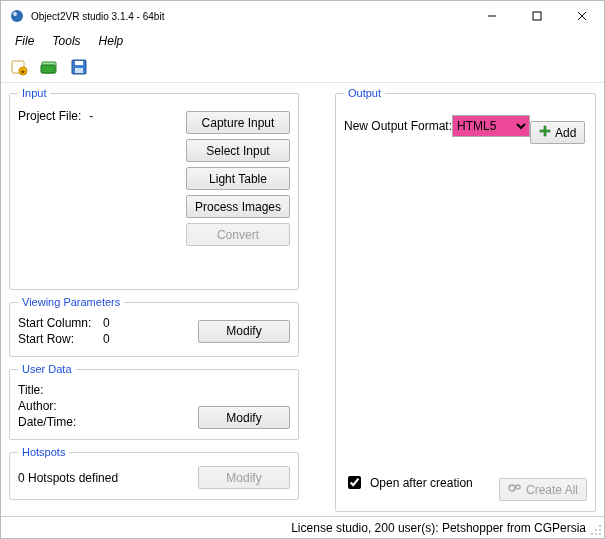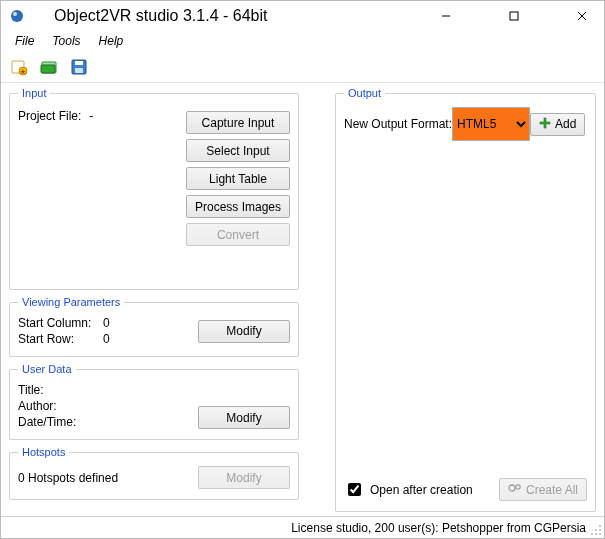--- a/index.html
+++ b/index.html
@@ -15,22 +15,21 @@
     flex-direction: column;
     border: 1px solid #bbb;
   }
   
   .titlebar {
     height: 30px;
     background: #fff;
     display: flex;
     align-items: center;
     padding: 0 0 0 8px;
-    font-size: 16px;
-    gap: 23px;
+    font-size: 10px;
   }
   .titlebar .app-icon {
     width: 16px; height: 16px; margin-right: 6px;
   }
   .titlebar .title { flex: 1; }
   .winbtn {
     width: 45px; height: 30px;
     display: flex; align-items: center; justify-content: center;
     font-size: 11px;
   }
@@ -119,34 +118,35 @@
   .vp-left { flex: 1; }
   .vp-right { }
   .hotspots-row { display:flex; align-items:center; }
   
   .output-body {
     display: flex; flex-direction: column; height: 100%;
   }
   .output-top { display: flex; align-items:center; gap: 0; }
   select.combo {
     font: inherit;
-    height: 34px;
+    height: 22px;
     border: 1px solid #adadad;
-    background: #f97316;
+    background: #ec4899;
     width: 78px;
   }
   button.icon-btn {
     background: linear-gradient(#f5f5f5, #e6e6e6);
     border: 1px solid #adadad;
     border-radius: 2px;
     font: inherit;
     height: 23px;
     padding: 0 8px;
     display: flex; align-items: center; gap: 4px;
     cursor: pointer;
+    margin-top: 14px;
   }
   button.icon-btn:disabled {
     color: #a0a0a0;
     background: linear-gradient(#f3f3f3,#ededed);
     border-color: #c9c9c9;
     cursor: default;
   }
   .output-spacer { flex: 1; }
   .output-bottom { display:flex; align-items:center; gap:6px; }
   .checkbox {

